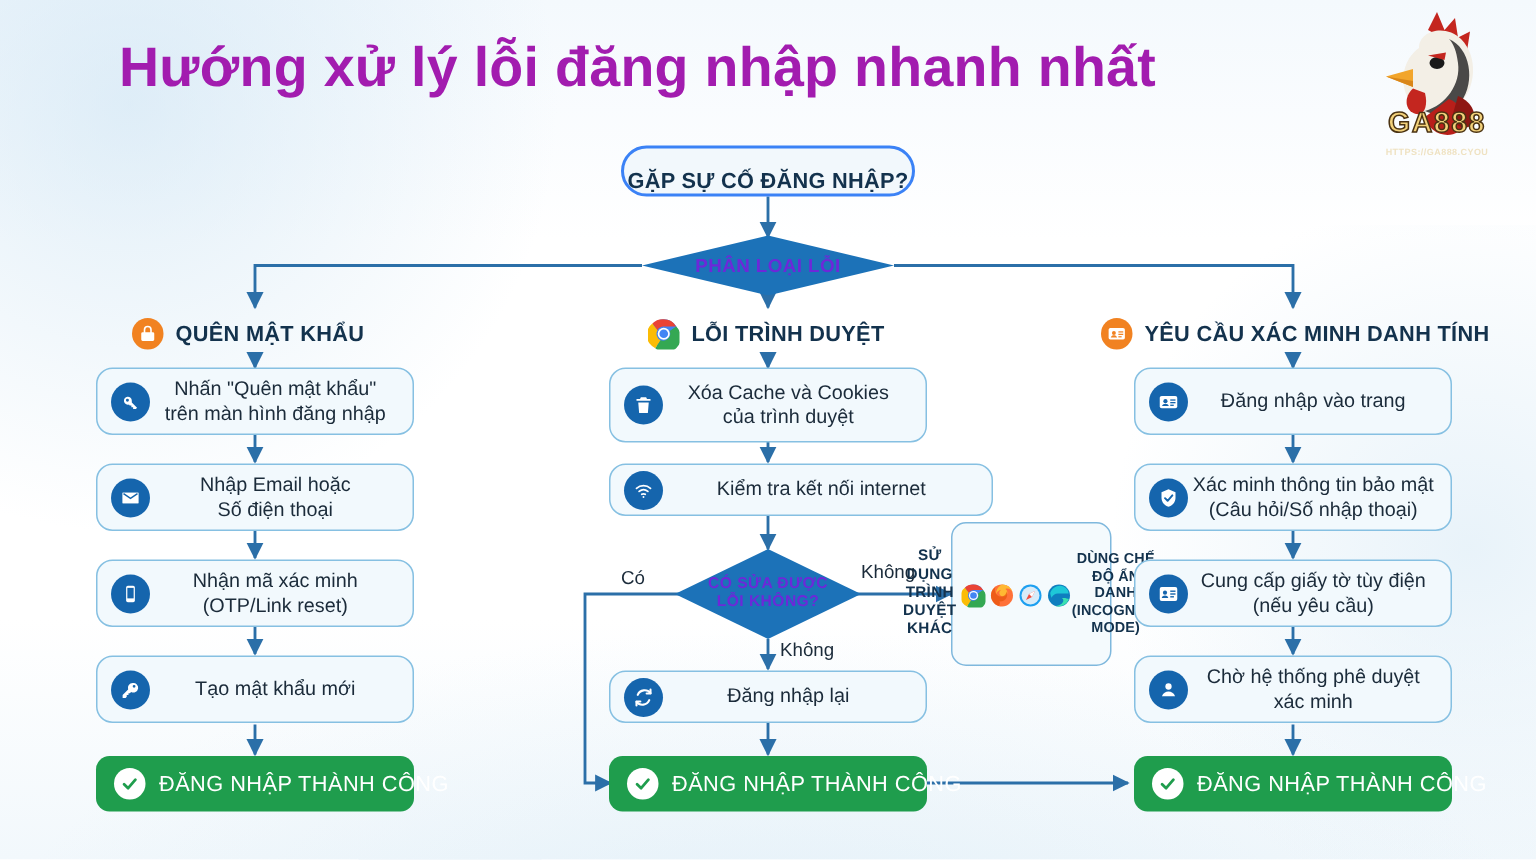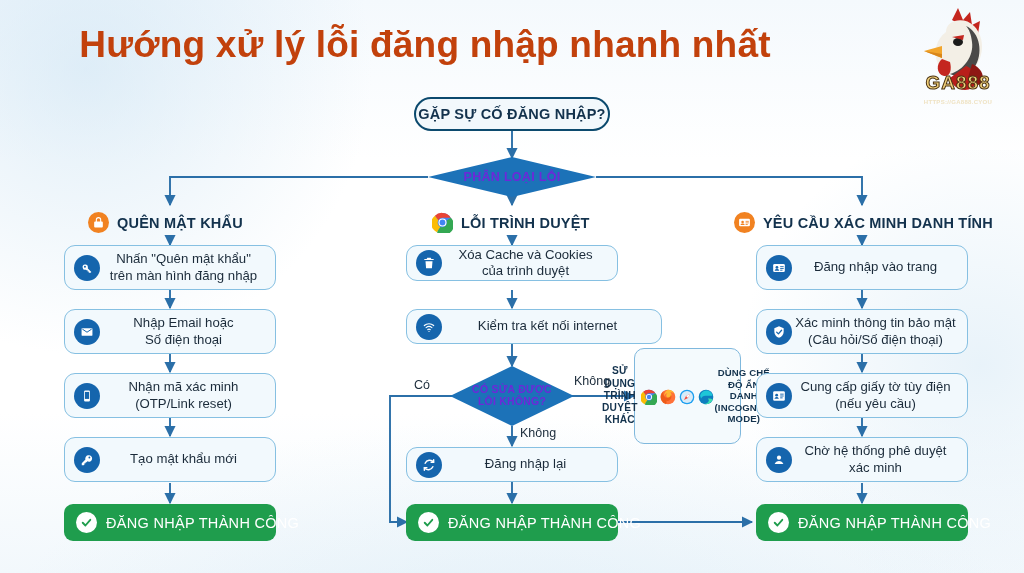--- a/index.html
+++ b/index.html
@@ -20,38 +20,38 @@
     background:radial-gradient(circle at 30% 30%, rgba(200,225,242,.55), rgba(255,255,255,0) 68%);}
   .bg-soft-right{position:absolute;right:-70px;top:150px;width:380px;height:430px;
     background:radial-gradient(circle at 70% 50%, rgba(205,228,243,.45), rgba(255,255,255,0) 70%);}
   .bg-soft-bottom{position:absolute;left:0;bottom:-80px;width:1024px;height:230px;
     background:radial-gradient(ellipse at 50% 100%, rgba(206,229,243,.40), rgba(255,255,255,0) 72%);}
   svg.lines{position:absolute;left:0;top:0;width:1024px;height:573px;z-index:1;pointer-events:none;}
 
   
   .title{
     position:absolute;left:0;top:24px;width:850px;text-align:center;
-    font-size:37px;font-weight:bold;color:#c2410c;letter-spacing:.2px;
+    font-size:37px;font-weight:bold;color:#a21caf;letter-spacing:.2px;
     z-index:4;white-space:nowrap;
   }
 
   
   .logo{position:absolute;right:14px;top:4px;width:104px;height:104px;z-index:5;}
   .logo .lg-txt{position:absolute;left:0;bottom:14px;width:104px;text-align:center;
     font-size:19px;font-weight:bold;color:#f2d17a;letter-spacing:1px;
     -webkit-text-stroke:1px #4a3212;}
   .logo .lg-url{position:absolute;left:0;bottom:3px;width:104px;text-align:center;
     font-size:6px;font-weight:bold;color:#efe2c2;letter-spacing:.3px;}
 
   
   .node{position:absolute;z-index:3;box-sizing:border-box;}
 
   .pill{
-    border:2px solid #0c4a6e;border-radius:26px;background:#f2f8fc;
-    display:flex;align-items:center;justify-content:center;
+    border:2px solid #3b82f6;border-radius:26px;background:#f2f8fc;
+    display:flex;align-items:flex-end;justify-content:center;
     font-size:14.5px;font-weight:bold;color:#13324d;letter-spacing:.2px;
   }
 
   .diamond-wrap{display:flex;align-items:center;justify-content:center;}
   .diamond-wrap .dshape{position:absolute;inset:0;background:#1c72b8;
     clip-path:polygon(50% 0,100% 50%,50% 100%,0 50%);}
   .diamond-wrap .dlabel{position:relative;z-index:2;color:#6d28d9;
     font-weight:bold;text-align:center;line-height:1.15;letter-spacing:.3px;}
 
   .colhead{display:flex;align-items:center;gap:8px;}
@@ -318,21 +318,21 @@
         <path d="M12 1a11 11 0 0 1 9.5 5.5H12a5.5 5.5 0 0 0-4.8 2.8L3.3 4.2A11 11 0 0 1 12 1Z" fill="#ea4335"></path>
         <path d="M3.3 4.2 7.2 9.3A5.5 5.5 0 0 0 9.6 17l-4 6A11 11 0 0 1 3.3 4.2Z" fill="#fbbc05"></path>
         <path d="M21.5 6.5A11 11 0 0 1 5.6 23l4-6a5.5 5.5 0 0 0 7.1-3.3 5.5 5.5 0 0 0-.2-3.8Z" fill="#34a853"></path>
         <circle cx="12" cy="12" r="4.6" fill="#ffffff"></circle>
         <circle cx="12" cy="12" r="3.3" fill="#4285f4"></circle>
       </svg>
     </span>
     <span class="ctxt">LỖI TRÌNH DUYỆT</span>
   </div>
 
-  <div class="node step" style="left:406px;top:245px;width:212px;height:36px;">
+  <div class="node step" style="left:406px;top:245px;width:212px;height:50px;">
     <span class="ibadge blue">
       <svg width="14" height="14" viewBox="0 0 24 24" fill="#ffffff">
         <path d="M9 3h6l1 2h4v2H4V5h4l1-2Zm-3 6h12l-1 12H7L6 9Z"></path>
       </svg>
     </span>
     <span class="stxt">
       <span>Xóa Cache và Cookies</span>
       <span>của trình duyệt</span>
     </span>
   </div>
@@ -462,21 +462,21 @@
 
   <div class="node step" style="left:756px;top:309px;width:212px;height:45px;">
     <span class="ibadge blue">
       <svg width="14" height="14" viewBox="0 0 24 24" fill="#ffffff">
         <path d="M12 2 20 5.4v6.2c0 5-3.4 8.8-8 10.4-4.6-1.6-8-5.4-8-10.4V5.4L12 2Z"></path>
         <path d="M8 12.2 11 15.2 16.4 9" fill="none" stroke="#1565ad" stroke-width="2.2" stroke-linecap="round" stroke-linejoin="round"></path>
       </svg>
     </span>
     <span class="stxt">
       <span>Xác minh thông tin bảo mật</span>
-      <span>(Câu hỏi/Số điện thoại)</span>
+      <span>(Câu hỏi/Số nhập thoại)</span>
     </span>
   </div>
 
   <div class="node step" style="left:756px;top:373px;width:212px;height:45px;">
     <span class="ibadge blue">
       <svg width="14" height="14" viewBox="0 0 24 24" fill="#ffffff">
         <rect x="2" y="4" width="20" height="16" rx="2.2"></rect>
         <circle cx="8" cy="10.5" r="2.4" fill="#1565ad"></circle>
         <path d="M4.2 16.6c.6-1.9 2.2-2.8 3.8-2.8s3.2.9 3.8 2.8Z" fill="#1565ad"></path>
         <rect x="14" y="8" width="6" height="1.6" fill="#1565ad"></rect>

